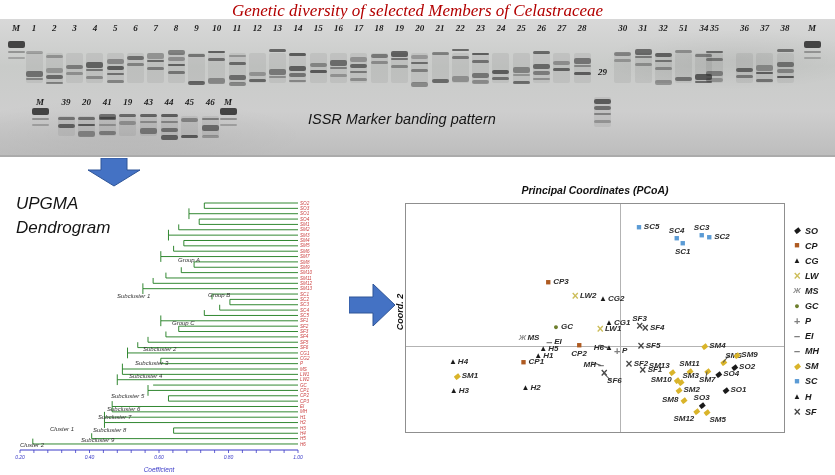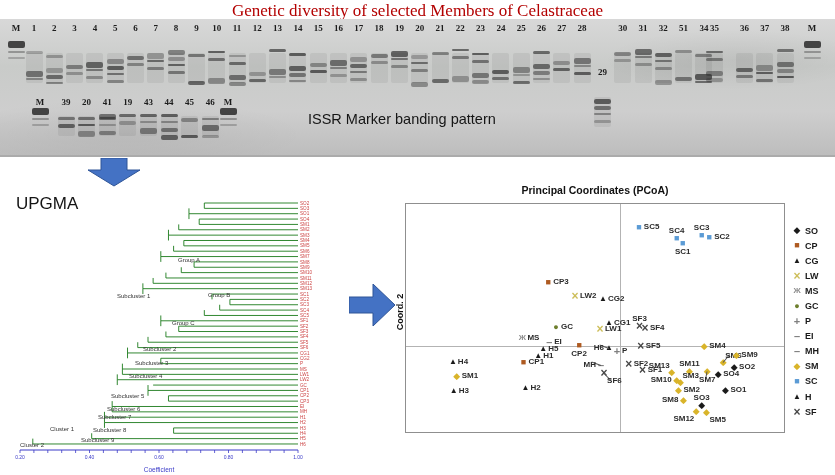--- a/index.html
+++ b/index.html
@@ -1,17 +1,17 @@
 <!DOCTYPE html>
 <html><head>
 <meta charset="utf-8">
 <style>
   html,body{margin:0;padding:0;background:#ffffff;}
   .fig{position:relative;width:835px;height:475px;background:#fff;overflow:hidden;
-       font-family:"Liberation Sans",sans-serif;}
+       font-family:"Liberation Sans",sans-serif;font-style:italic;}
   
   .title{position:absolute;top:1px;left:0;width:100%;text-align:center;
          font-family:"Liberation Serif",serif;font-size:17px;color:#B30000;}
   
   .gel{position:absolute;left:0;top:19px;width:835px;height:136px;
        background:
         radial-gradient(ellipse 300px 60px at 15% 85%, rgba(0,0,0,.05), transparent 60%),
         radial-gradient(ellipse 220px 50px at 88% 30%, rgba(0,0,0,.06), transparent 60%),
         linear-gradient(180deg,#d8d8d8 0%,#c9cbc9 35%,#cecece 68%,#bdbdbd 100%);
        border-bottom:2px solid #ababab;}
@@ -409,20 +409,21 @@
       </div>
     <div class="gel-caption">ISSR Marker banding pattern</div>
   </div>
 
   <svg class="arrow" style="left:88px;top:158px" width="52" height="29">
     <polygon points="13,0 39,0 39,12 52,12 26,28 0,12 13,12" fill="#4472C4" stroke="#2F5597" stroke-width="1"></polygon>
   </svg>
 
   <div class="upgma">
     <div>UPGMA</div>
+    <div>Dendrogram</div>
   </div>
 
   <div class="dendro" id="dendro">
     <svg id="dendro-svg" width="332" height="270">
         <line x1="194.32" y1="7" x2="288" y2="7" stroke="#1b7a1b" stroke-width="0.9"></line>
         <text x="290" y="8.6" font-size="4.6" fill="#cc4444" font-family="Liberation Sans, sans-serif">SO2</text>
         <line x1="194.32" y1="7" x2="194.32" y2="12.355" stroke="#1b7a1b" stroke-width="0.9"></line>
         <line x1="194.32" y1="12.355" x2="288" y2="12.355" stroke="#1b7a1b" stroke-width="0.9"></line>
         <text x="290" y="13.955" font-size="4.6" fill="#cc4444" font-family="Liberation Sans, sans-serif">SO3</text>
         <line x1="178.96" y1="12.355" x2="178.96" y2="17.71" stroke="#1b7a1b" stroke-width="0.9"></line>

